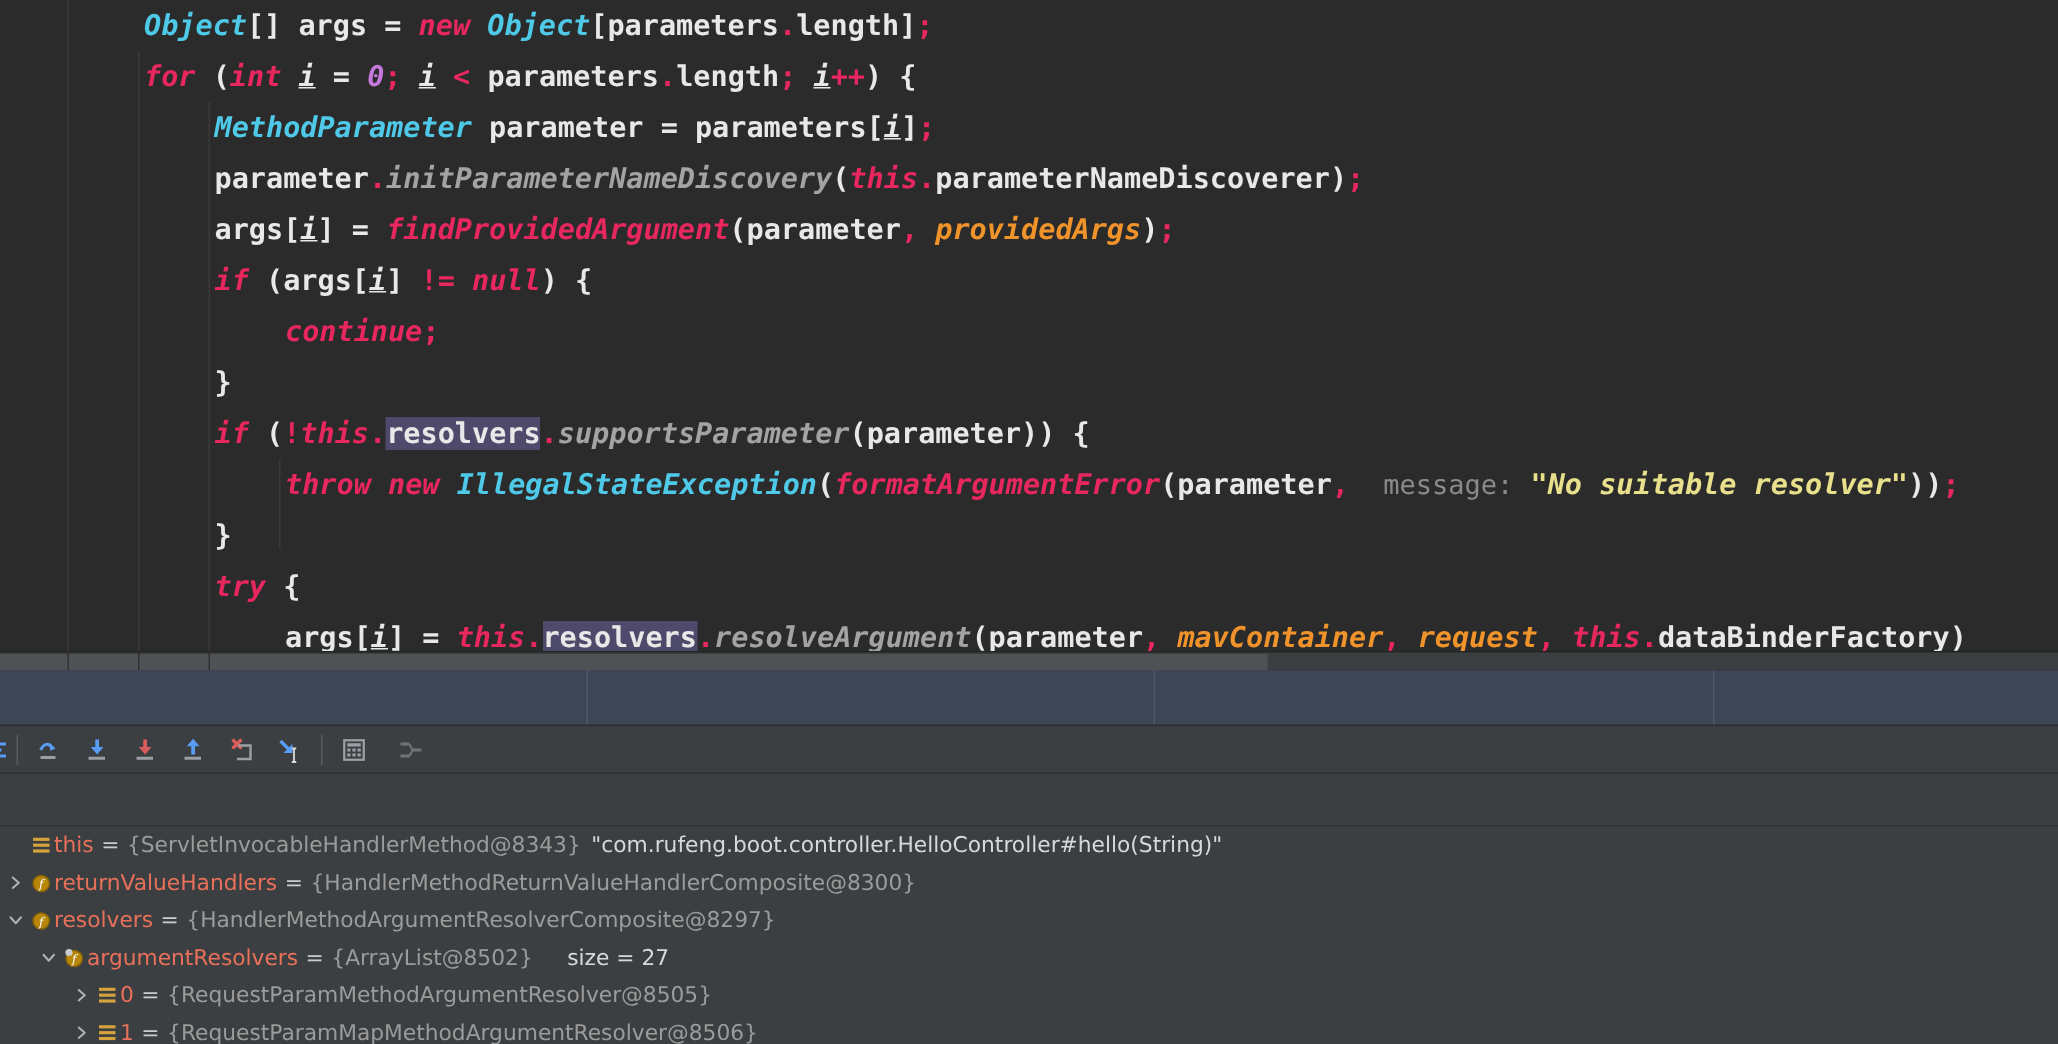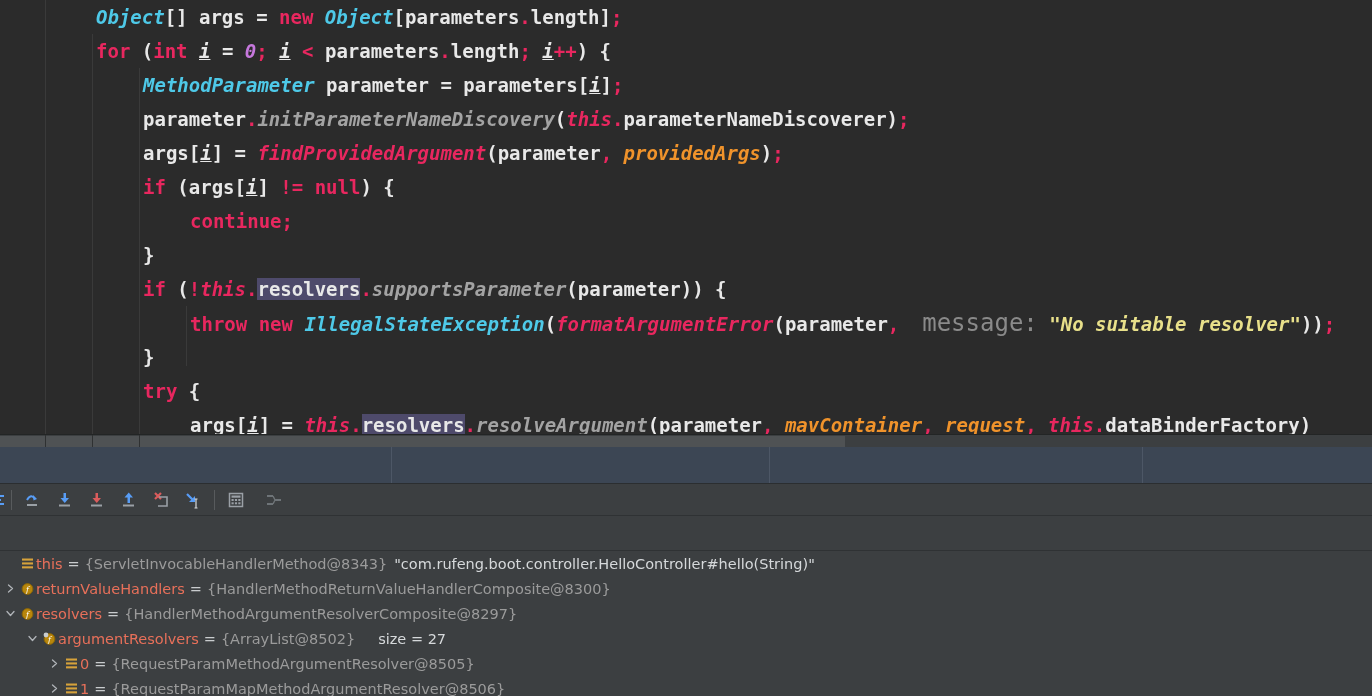--- a/index.html
+++ b/index.html
@@ -25,32 +25,32 @@
   #code {
     position: absolute; left: 0; top: 0;
     font-family: "DejaVu Sans Mono", monospace;
     font-size: 19px;
     line-height: 34px;
     white-space: pre;
   }
   .ln { height: 34px; white-space: pre; }
 
   
-  .kw   { color: #cc3b65; font-weight: bold; color:#e8275f; }
+  .kw   { color: #cc3b65; font-style: italic; font-weight: bold; color:#e8275f; }
   .kw2  { color: #e8275f; font-style: italic; font-weight: bold; }
   .type { color: #4ec9e8; font-style: italic; font-weight: bold; }
   .plain{ color: #e8e8e8; font-weight: bold; }
   .semi { color: #e8275f; font-weight: bold; }
   .mth  { color: #a3a3a3; font-style: italic; font-weight: bold; }
   .mth2 { color: #e8275f; font-style: italic; font-weight: bold; text-align: center; }
   .num  { color: #c678dd; font-weight: bold; font-style: italic; }
   .var  { color: #e8e8e8; font-weight: bold; text-decoration: underline; font-style: italic;}
   .param{ color: #f0932b; font-style: italic; font-weight: bold; }
   .str  { color: #e8e08a; font-style: italic; font-weight: bold; }
-  .hint { color: #8a8a8a; font-weight: normal; font-style: normal; font-size: 24px;}
+  .hint { color: #8a8a8a; font-weight: normal; font-style: normal; font-size: 18px;}
   .hl   { background: #4e4a6b; }
 
   
   #editor-hscroll {
     position: absolute; left: 0; top: 434px;
     width: 1372px; height: 13px;
     background: #3c3f41;
     border-top: 1px solid #232525;
   }
   #editor-hscroll .thumb {

